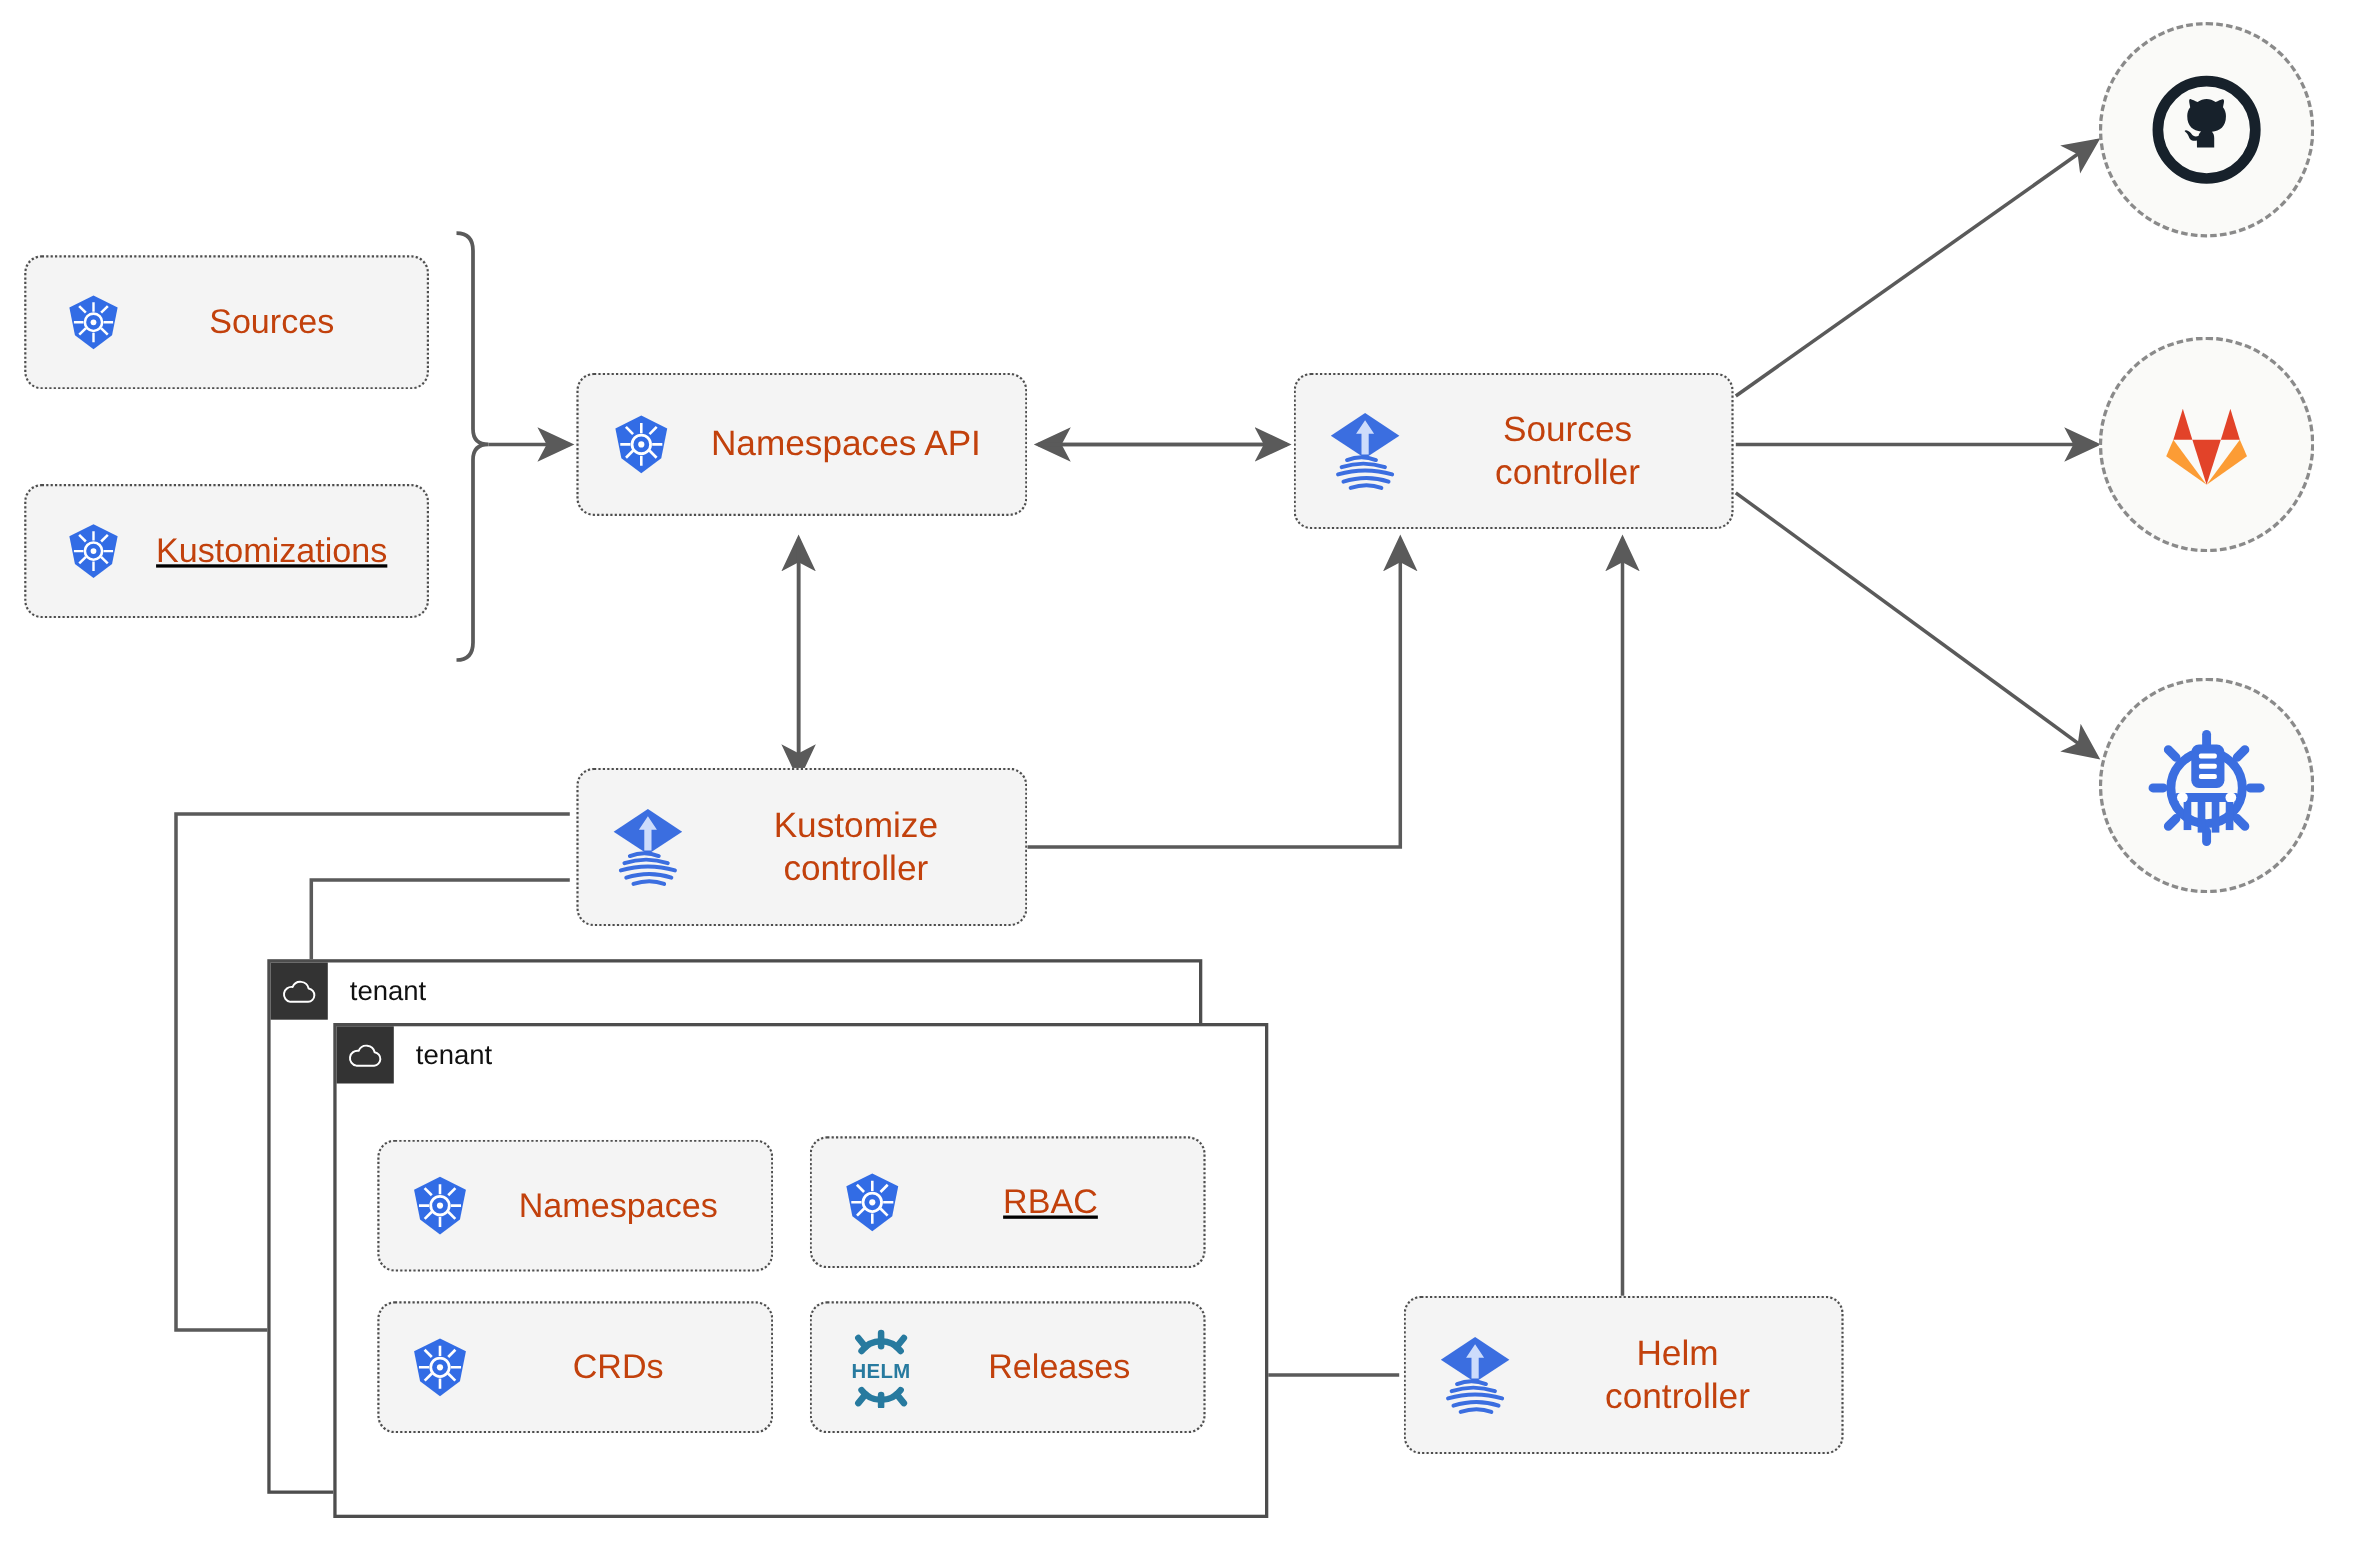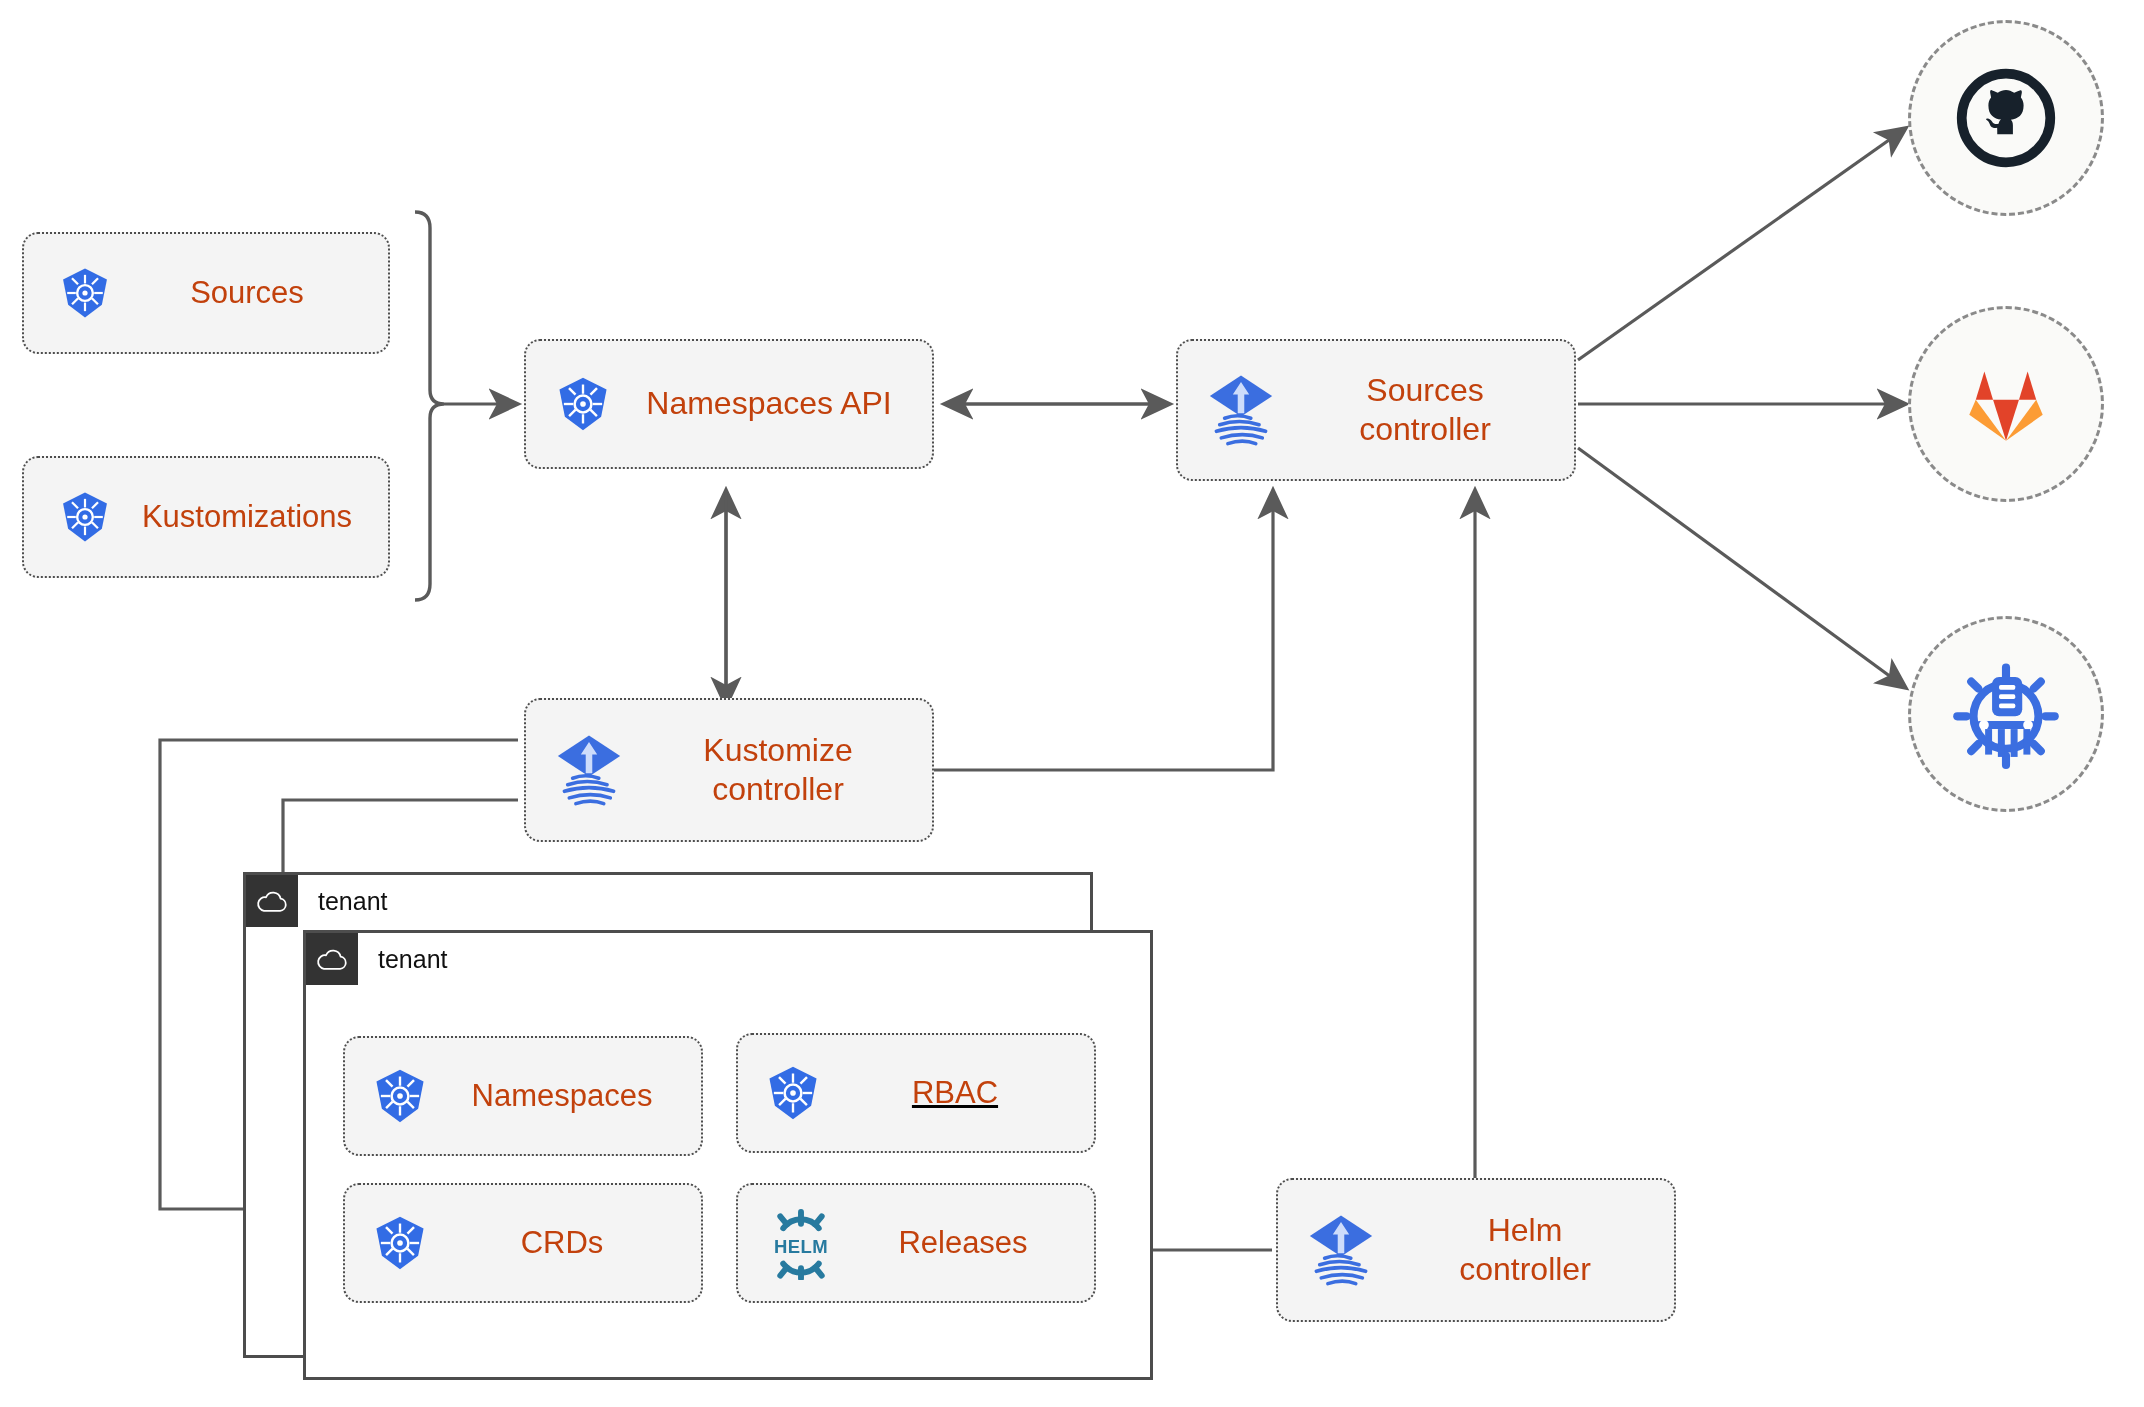--- a/index.html
+++ b/index.html
@@ -138,21 +138,21 @@
           <path d="M39.2 39.1l1.9-1.9 7.2 7.2-1.9 1.9z"></path>
           <path d="M46.5 13.5l1.9 1.9-7.2 7.2-1.9-1.9z"></path>
           <path d="M22.9 37.2l1.9 1.9-7.2 7.2-1.9-1.9z"></path>
           <path d="M32 21.3a10.7 10.7 0 1 0 0 21.4 10.7 10.7 0 0 0 0-21.4zm0 2.8a7.9 7.9 0 1 1 0 15.8 7.9 7.9 0 0 1 0-15.8z"></path>
         </g>
       </svg>
     </span>
     <span class="lbl" style="font-size:31px;">Sources</span>
   </div>
 
-  <div class="node" style="left:22px; top:456px; width:368px; height:122px; padding-left:34px;">
+  <div class="node" style="left:22px; top:440px; width:368px; height:122px; padding-left:34px;text-decoration:underline;">
     <span class="ico">
       <svg class="k8s-ico" viewBox="0 0 64 64">
         <path d="M32 3 58 16 52 46 32 61 12 46 6 16Z" fill="#326ce5"></path>
         <g fill="#ffffff">
           <circle cx="32" cy="32" r="3.1"></circle>
           <path d="M30.7 10.5h2.6v10.2h-2.6z"></path>
             <path d="M30.7 43.3h2.6V53.5h-2.6z"></path>
           <path d="M10.9 30.7h10.2v2.6H10.9z"></path>
             <path d="M42.9 30.7h10.2v2.6H42.9z"></path>
           <path d="M15.6 15.4l1.9-1.9 7.2 7.2-1.9 1.9z"></path>

